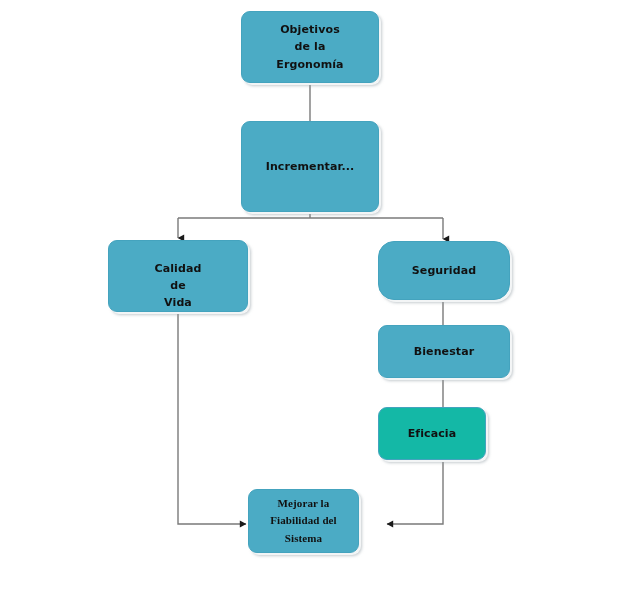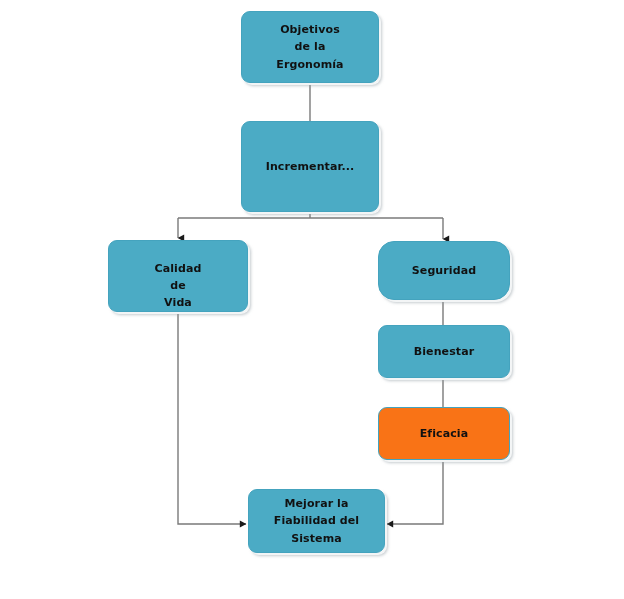--- a/index.html
+++ b/index.html
@@ -93,23 +93,23 @@
         <span class="node-label">Calidad
 de
 Vida</span>
       </div>
       <div class="node" style="left: 378px; top: 241px; width: 132px; height: 59px; background: rgb(75, 171, 197); border-color: rgb(68, 163, 190); color: rgb(17, 17, 17); border-radius: 16px;">
         <span class="node-label">Seguridad</span>
       </div>
       <div class="node" style="left: 378px; top: 325px; width: 132px; height: 53px; background: rgb(75, 171, 197); border-color: rgb(68, 163, 190); color: rgb(17, 17, 17);">
         <span class="node-label">Bienestar</span>
       </div>
-      <div class="node" style="left: 378px; top: 407px; width: 132px; height: 53px; background: #f97316; border-color: rgb(68, 163, 190); color: rgb(17, 17, 17);">
+      <div class="node" style="left: 378px; top: 407px; width: 108px; height: 53px; background: #14b8a6; border-color: rgb(68, 163, 190); color: rgb(17, 17, 17);">
         <span class="node-label">Eficacia</span>
       </div>
-      <div class="node" style="left: 248px; top: 489px; width: 137px; height: 64px; background: rgb(75, 171, 197); border-color: rgb(68, 163, 190); color: rgb(17, 17, 17);">
+      <div class="node" style="left: 248px; top: 489px; width: 111px; height: 64px; background: rgb(75, 171, 197); border-color: rgb(68, 163, 190); color: rgb(17, 17, 17); font-family: Liberation Serif, serif;">
         <span class="node-label">Mejorar la
 Fiabilidad del
 Sistema</span>
       </div>
     </div>
 
 </div>
 
 </body></html>

